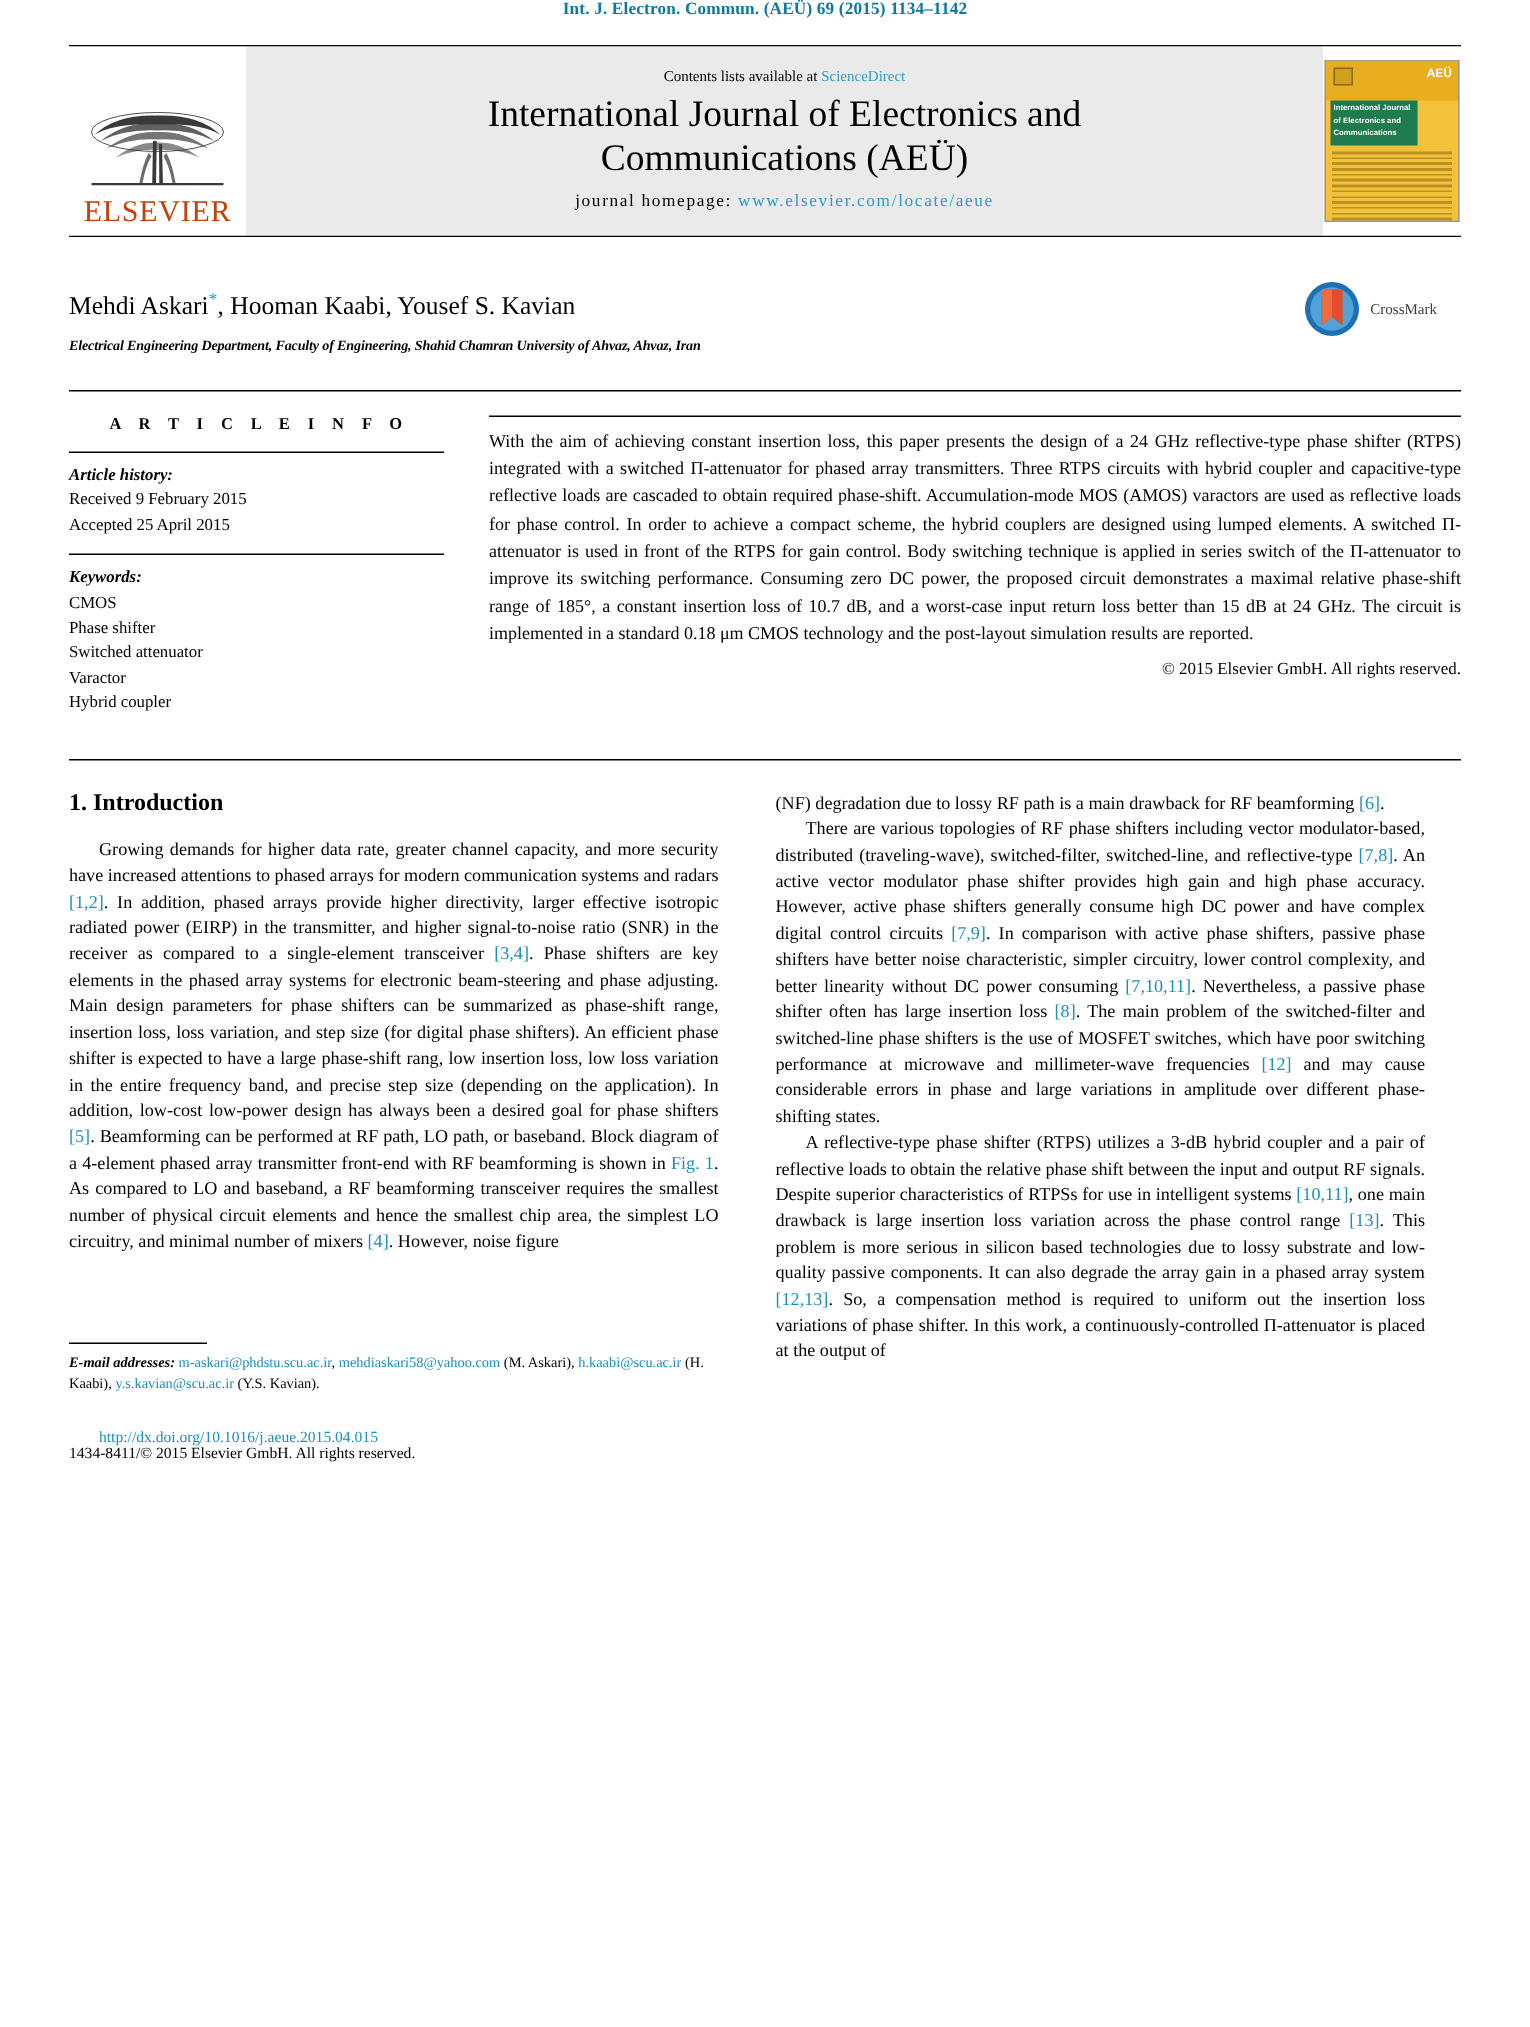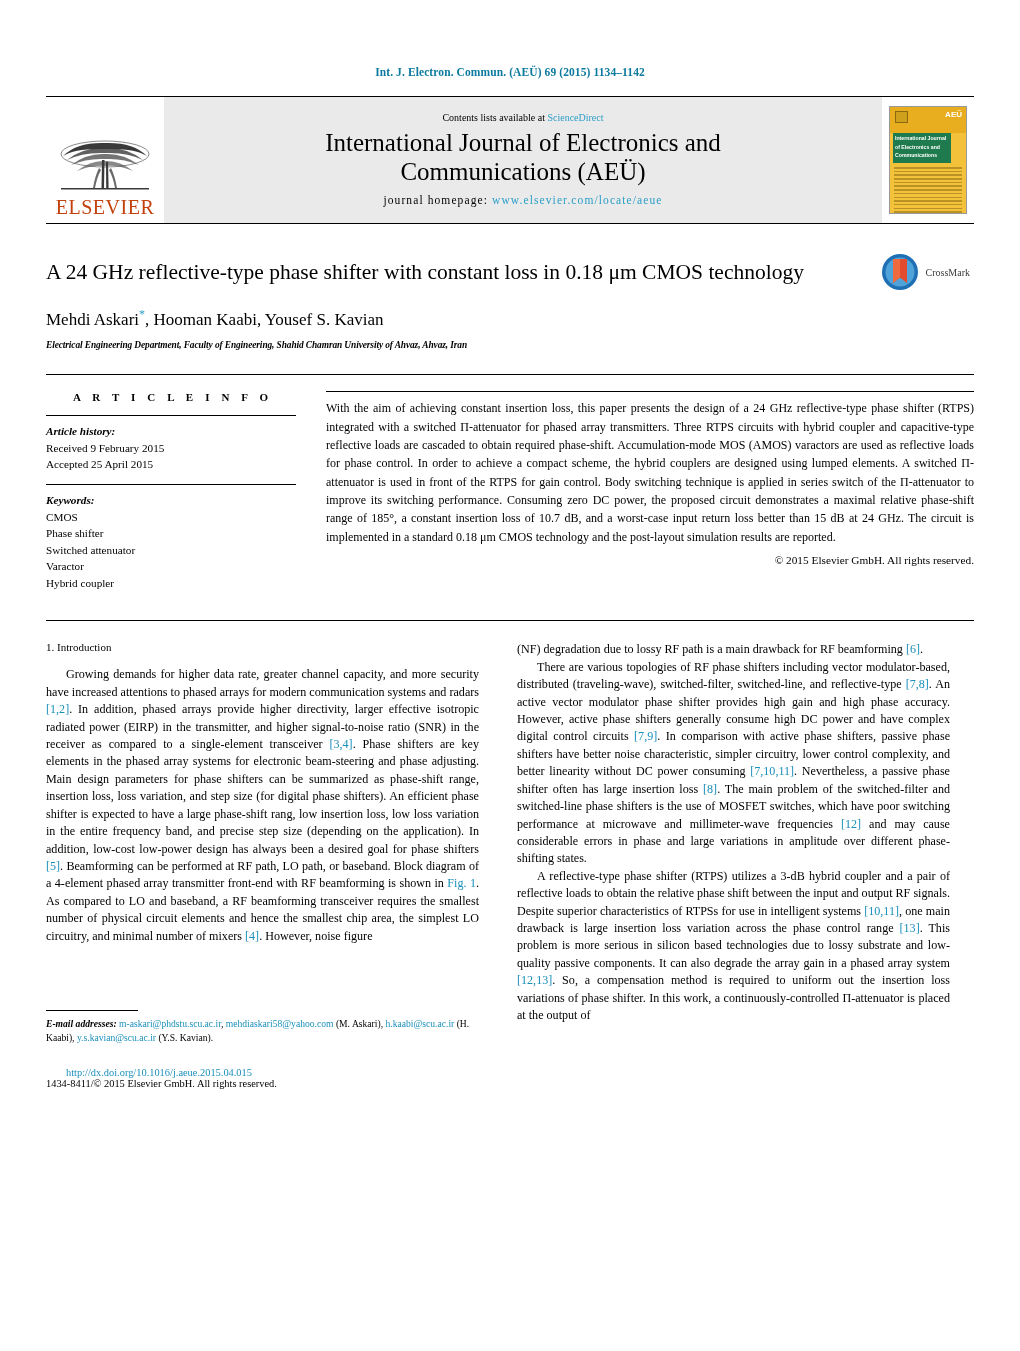--- a/index.html
+++ b/index.html
@@ -14,21 +14,20 @@
   }
   .page { position:relative; width:1020px; height:1351px; padding:0 46px; }
 
   
   .running-head {
     text-align:center;
     color:#0b7a9e;
     font-size:11.5px;
     font-weight:bold;
     letter-spacing:0.1px;
-    padding-top:66px;
   }
 
   
   .masthead {
     margin-top:18px;
     border-top:1.6px solid #000;
     border-bottom:1.6px solid #000;
     display:flex;
     align-items:stretch;
     height:128px;
@@ -70,21 +69,21 @@
     letter-spacing:1.1px;
   }
   .homepage-line .label { color:#000; }
   .homepage-line .url { color:#2a9ec7; }
   .cover-cell {
     width:92px; flex:0 0 92px;
     display:flex; align-items:center; justify-content:center;
     background:#fff;
   }
   .cover-thumb {
-    width:78px; height:108px;
+    width:90px; height:108px;
     border:1px solid #999;
     background:#f3c13a;
     position:relative; overflow:hidden;
   }
   .cover-top { position:absolute; top:0; left:0; right:0; height:26px; background:#e8ae1f; }
   .cover-green { position:absolute; top:26px; left:3px; width:58px; height:30px; background:#1f7a4d; }
   .cover-green b { display:block; color:#fff; font-size:5.2px; line-height:1.25; padding:2px 2px 0; font-family:"Liberation Sans", sans-serif; font-weight:bold; }
   .cover-aeu { position:absolute; top:3px; right:4px; color:#fff; font-size:8px; font-weight:bold; font-family:"Liberation Sans", sans-serif;}
   .cover-box { position:absolute; top:4px; left:5px; width:13px; height:12px; background:#cfa01c; border:1px solid #8a6a10;}
   .cover-lines { position:absolute; top:60px; left:4px; right:4px; bottom:3px; }
@@ -105,21 +104,21 @@
   }
   .authors .star { color:#2a9ec7; font-size:12px; vertical-align:super; }
   .affiliation {
     margin-top:11px;
     font-size:9.4px;
     font-style:italic;
     font-weight:bold;
     letter-spacing:-0.1px;
   }
   .crossmark {
-    position:absolute; top:-6px; right:4px;
+    position:absolute; top:-6px; right:16px;
     display:flex; align-items:center; gap:6px;
   }
   .crossmark-label { font-size:10px; color:#3b3b3b; }
 
   
   .info-abstract {
     margin-top:24px;
     border-top:1.6px solid #000;
     padding-top:16px;
     display:flex;
@@ -145,21 +144,21 @@
   .copyright { text-align:right; margin-top:8px; font-size:11.3px; }
 
   
   .divider-rule { border-top:1.6px solid #000; margin-top:18px; }
   .body-cols {
     margin-top:20px;
     display:flex;
     gap:38px;
   }
   .bcol { width:433px; flex:0 0 433px; position:relative; }
-  .sec-title { font-size:11px; font-weight:normal; margin:0 0 13px 0; }
+  .sec-title { font-size:16px; font-weight:bold; margin:0 0 13px 0; }
   .para {
     font-size:12.1px;
     line-height:1.44;
     text-align:justify;
     text-indent:20px;
     margin:0 0 0 0;
     hyphens:auto;
   }
   .para + .para { margin-top:0; }
   a.ref, .ref { color:#1a8fba; text-decoration:none; }
@@ -240,21 +239,20 @@
             <i></i>
             <i></i>
             <i></i>
             <i></i>
         </div>
       </div>
     </div>
   </div>
 
   <div class="title-block">
-    <h1 class="paper-title">A 24 GHz reflective-type phase shifter with constant loss in 0.18 μm CMOS technology</h1>
     <div class="authors"><span>Mehdi Askari</span><span class="star">*</span><span>, Hooman Kaabi, Yousef S. Kavian</span></div>
     <div class="affiliation">Electrical Engineering Department, Faculty of Engineering, Shahid Chamran University of Ahvaz, Ahvaz, Iran</div>
 
     <div class="crossmark">
       <svg width="40" height="40" viewBox="0 0 40 40">
         <circle cx="20" cy="20" r="18" fill="#1f6fb5"></circle>
         <circle cx="20" cy="20" r="14.5" fill="#4fa3d8"></circle>
         <path d="M13 7 H27 V31 L20 25.5 L13 31 Z" fill="#e24b2e"></path>
         <path d="M13 7 H20 V25.5 L13 31 Z" fill="#ef6b3f"></path>
       </svg>

